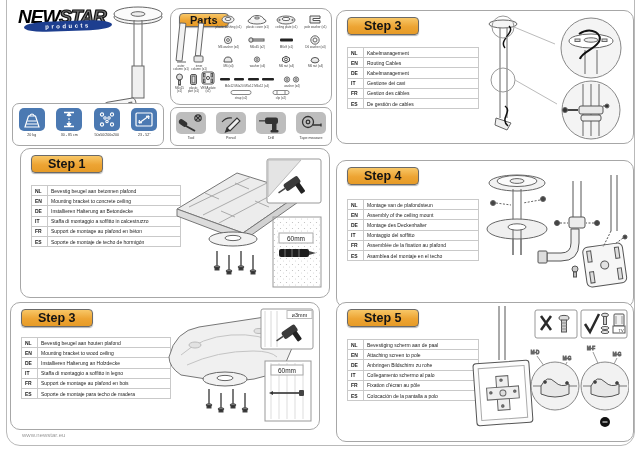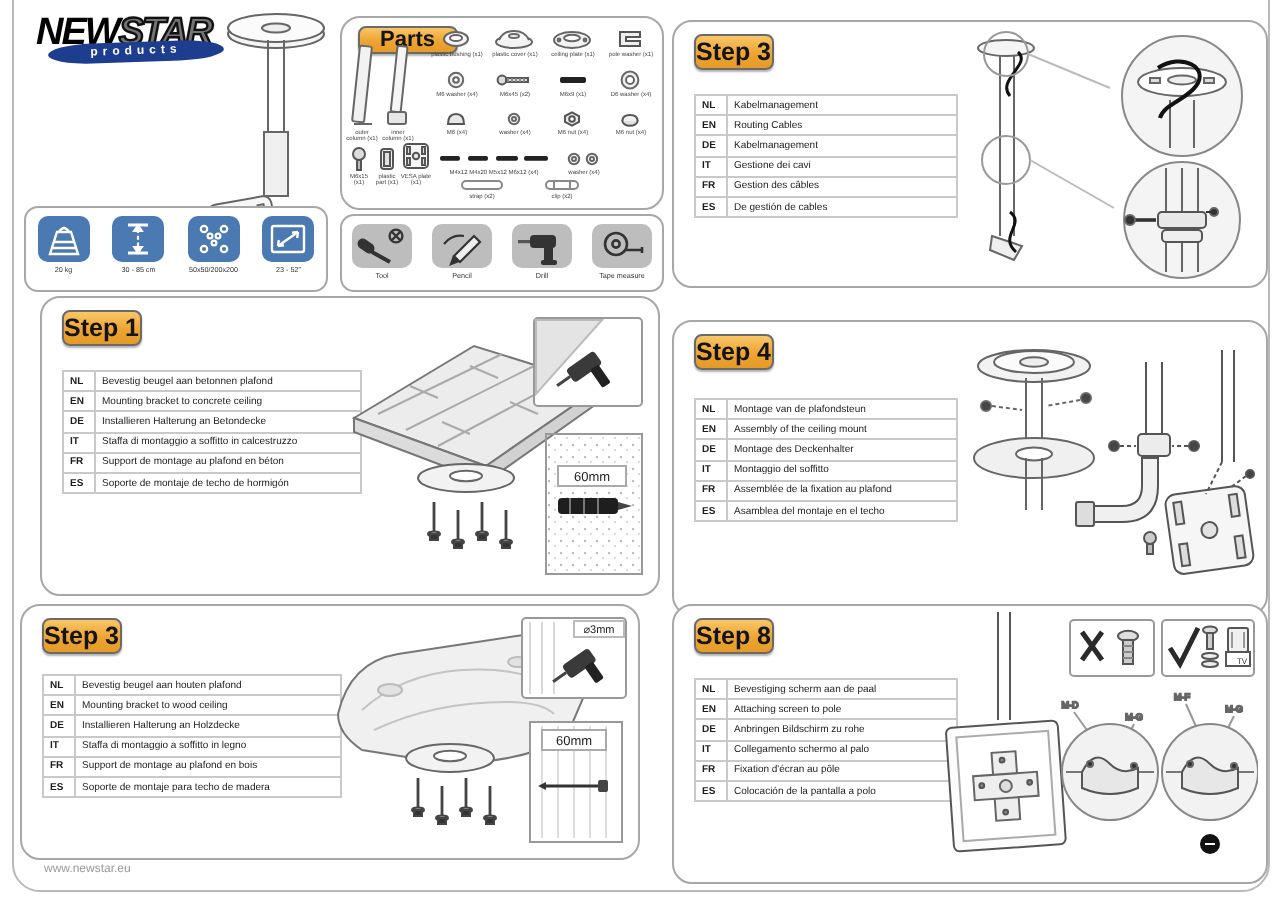--- a/index.html
+++ b/index.html
@@ -2,21 +2,21 @@
 <html><head>
 <meta charset="utf-8">
 <style>
   html,body{margin:0;padding:0;background:#fff}
   .page{position:relative;width:639px;height:452px;background:#fff;overflow:hidden;
         font-family:"Liberation Sans",sans-serif;color:#222}
   .sheet-border{position:absolute;left:6px;right:4px;top:-16px;bottom:6px;
         border:1px solid #b9b9b9;border-radius:14px}
   .panel{position:absolute;border:1px solid #a7a7a7;border-radius:10px;background:#fff}
   .box{position:absolute;border:1px solid #a7a7a7;border-radius:7px;background:#fff}
-  .tab{position:absolute;left:10px;top:6px;padding:1px 0;
+  .tab{position:absolute;left:10px;top:6px;padding:1px 16px;
        background:linear-gradient(#f8c767,#eda433 55%,#e69b27);
        border:1px solid #6a6a6a;border-radius:4px;font-weight:bold;font-size:12.5px;
        color:#141414;box-shadow:0 1px 1px rgba(0,0,0,.3)}
   .tab.small{font-size:11px;padding:0 10px;left:8px;top:4px}
   table.langs{position:absolute;border-collapse:collapse;background:#fff}
   table.langs td{border:1px solid #c9c9c9;font-size:5px;padding:1.6px 3px;white-space:nowrap;color:#1c1c1c}
   table.langs td.code{font-weight:bold;width:9px}
   .logo-top{font-style:italic;font-weight:bold;font-size:19px;letter-spacing:-1px;line-height:1;white-space:nowrap}
   .logo-star{color:#737373;-webkit-text-stroke:1.2px #111;text-shadow:0 0 1px #111}
   .swoosh{position:relative;margin-top:-5px;margin-left:6px;width:88px;height:10px;background:#1d3e8f;
@@ -668,21 +668,21 @@
           <circle cx="130" cy="98" r="4" fill="#e2e2e2"></circle>
         </g>
         <path d="M136 64 L128 80" stroke-dasharray="2 1.5"></path>
         <circle cx="150" cy="70" r="2" fill="#444"></circle>
           <path d="M148 71 l-8 6" stroke-dasharray="2 1.5"></path>
       </g>
     </svg>
   </div>
 
   <div class="panel" style="left:336px;top:302px;width:296px;height:138px">
-    <div class="tab">Step 8</div>
+    <div class="tab">Step 5</div>
     <table class="langs" style="left:10px;top:36px;width:132px">
       <tbody>
 
       <tr>
             <td class="code">NL</td>
             <td>Bevestiging scherm aan de paal</td>
           </tr>
           <tr>
             <td class="code">EN</td>
             <td>Attaching screen to pole</td>

